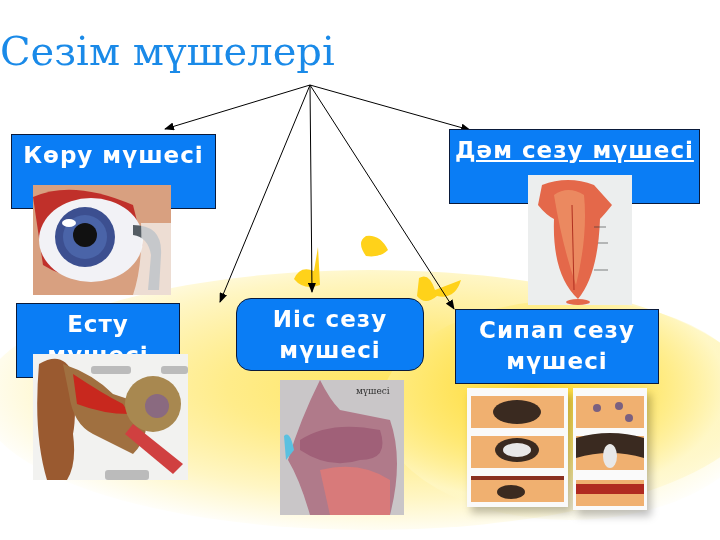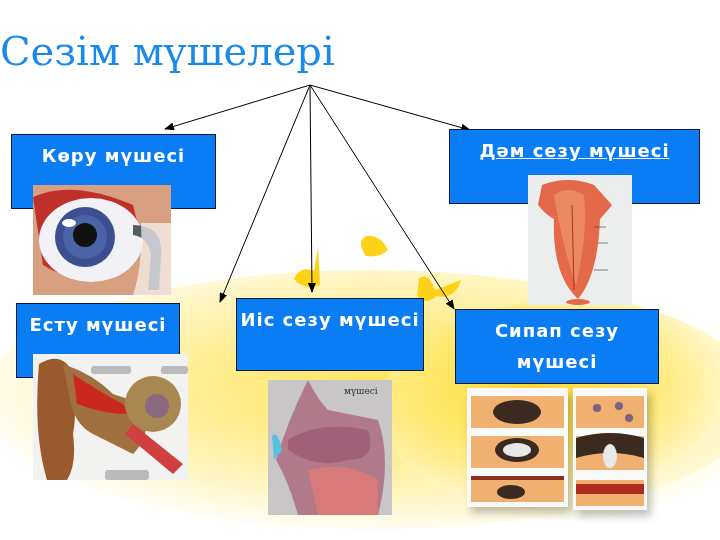--- a/index.html
+++ b/index.html
@@ -3,21 +3,21 @@
 <meta charset="utf-8">
 <style>
   html, body { margin:0; padding:0; }
   body { width:720px; height:540px; position:relative; overflow:hidden; background:#ffffff; font-family:"DejaVu Sans", sans-serif; }
   .bg-glow { position:absolute; left:-20px; top:270px; width:780px; height:260px; border-radius:50%;
     background: radial-gradient(ellipse at 55% 45%, #ffe45a 0%, #ffec8a 30%, #fff6c4 55%, rgba(255,255,255,0) 75%); }
   .bg-glow2 { position:absolute; left:380px; top:300px; width:380px; height:220px; border-radius:50%;
     background: radial-gradient(ellipse at 40% 40%, #ffd930 0%, #ffe870 35%, rgba(255,248,200,0.6) 60%, rgba(255,255,255,0) 78%); }
   .title { position:absolute; left:0; top:28px; width:590px; text-align:left; font-family:"DejaVu Serif", serif; font-size:40px; color:#1a8ae8; letter-spacing:0px; }
   svg.arrows { position:absolute; left:0; top:0; }
-  .box { position:absolute; background:#0a7df5; border:1.5px solid #0a1a3a; color:#ffffff; font-family:"DejaVu Sans", sans-serif; font-weight:bold; font-size:18px; text-align:center; line-height:31px; box-sizing:border-box; overflow:hidden; letter-spacing:1px; padding-top:5px; }
+  .box { position:absolute; background:#0a7df5; border:1.5px solid #0a1a3a; color:#ffffff; font-family:"DejaVu Sans", sans-serif; font-weight:bold; font-size:23px; text-align:center; line-height:31px; box-sizing:border-box; overflow:hidden; letter-spacing:1px; padding-top:5px; }
   .pic { position:absolute; overflow:hidden; }
   .leaf { position:absolute; }
 </style>
 </head>
 <body>
 
 <div class="bg-glow"></div>
 <div class="bg-glow2"></div>
 
 <svg class="leaf" style="left:290px;top:245px" width="40" height="50" viewBox="0 0 40 50">
@@ -91,24 +91,24 @@
     <path d="M40 20 Q70 40 90 50 L96 60 Q70 60 44 50 Z" fill="#c8281e"></path>
     <circle cx="120" cy="50" r="28" fill="#a88850"></circle>
     <circle cx="124" cy="52" r="12" fill="#8a6a80"></circle>
     <path d="M100 70 L150 110 L140 120 L92 80 Z" fill="#d04040"></path>
     <rect x="58" y="12" width="40" height="8" rx="3" fill="#bbbbbb"></rect>
     <rect x="128" y="12" width="27" height="8" rx="3" fill="#bbbbbb"></rect>
     <rect x="72" y="116" width="44" height="10" rx="3" fill="#bbbbbb"></rect>
   </svg>
 </div>
 
-<div class="box" style="left:236px;top:298px;width:188px;height:73px;">
+<div class="box" style="left:236px;top:298px;width:188px;height:73px;border-radius:15px;">
   <span>Иіс сезу мүшесі</span>
 </div>
-<div class="pic" style="left:268px;top:380px;width:124px;height:135px;background:#e5e5e5;">
+<div class="pic" style="left:280px;top:380px;width:124px;height:135px;background:#e5e5e5;">
   <svg width="124" height="135" viewBox="0 0 124 135">
     <rect width="124" height="135" fill="#c9c6c8"></rect>
     <path d="M40 0 Q50 20 60 30 L110 40 Q124 80 110 135 L30 135 Q20 100 8 80 Q20 40 40 0 Z" fill="#b07a8a"></path>
     <path d="M20 60 Q50 40 100 50 Q110 80 80 80 Q50 90 20 70 Z" fill="#a06078"></path>
     <path d="M40 90 Q80 80 110 100 L110 135 L50 135 Z" fill="#d87a7a"></path>
     <path d="M4 56 Q10 50 14 70 L6 80 Z" fill="#5ac0e0"></path>
     <text x="76" y="14" font-size="9" fill="#333" font-family="DejaVu Serif, serif">мүшесі</text>
   </svg>
 </div>
 

